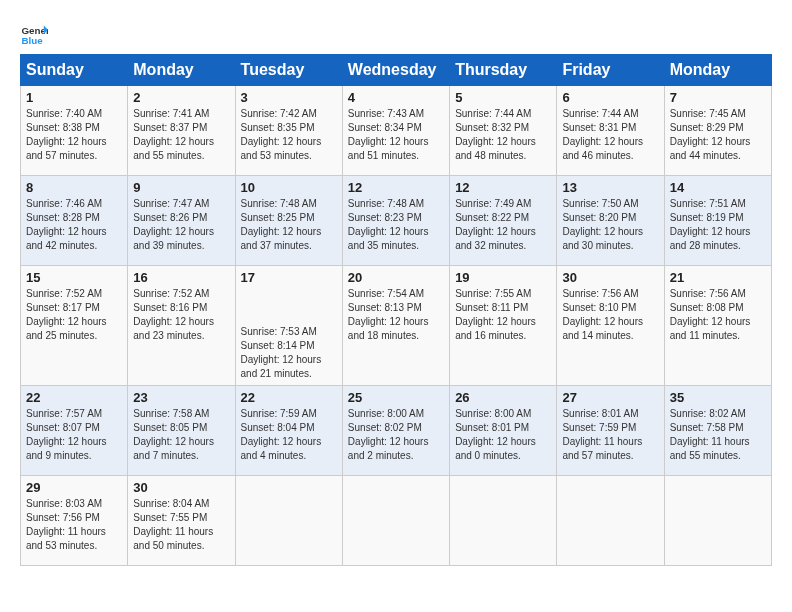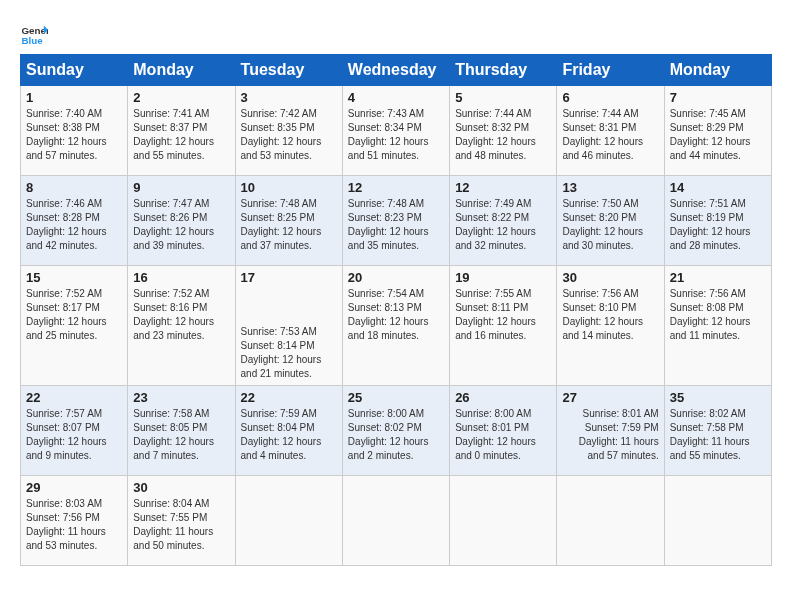--- a/index.html
+++ b/index.html
@@ -297,21 +297,21 @@
         </td>
         <td>
           <span class="day-number">26</span>
           <div class="cell-text" style="white-space: pre-line;">Sunrise: 8:00 AM
 Sunset: 8:01 PM
 Daylight: 12 hours
 and 0 minutes.</div>
         </td>
         <td>
           <span class="day-number">27</span>
-          <div class="cell-text" style="white-space: pre-line; text-align: right;">Sunrise: 8:01 AM
+          <div class="cell-text" style="white-space: pre-line;">Sunrise: 8:01 AM
 Sunset: 7:59 PM
 Daylight: 11 hours
 and 57 minutes.</div>
         </td>
         <td>
           <span class="day-number">35</span>
           <div class="cell-text" style="white-space: pre-line;">Sunrise: 8:02 AM
 Sunset: 7:58 PM
 Daylight: 11 hours
 and 55 minutes.</div>

